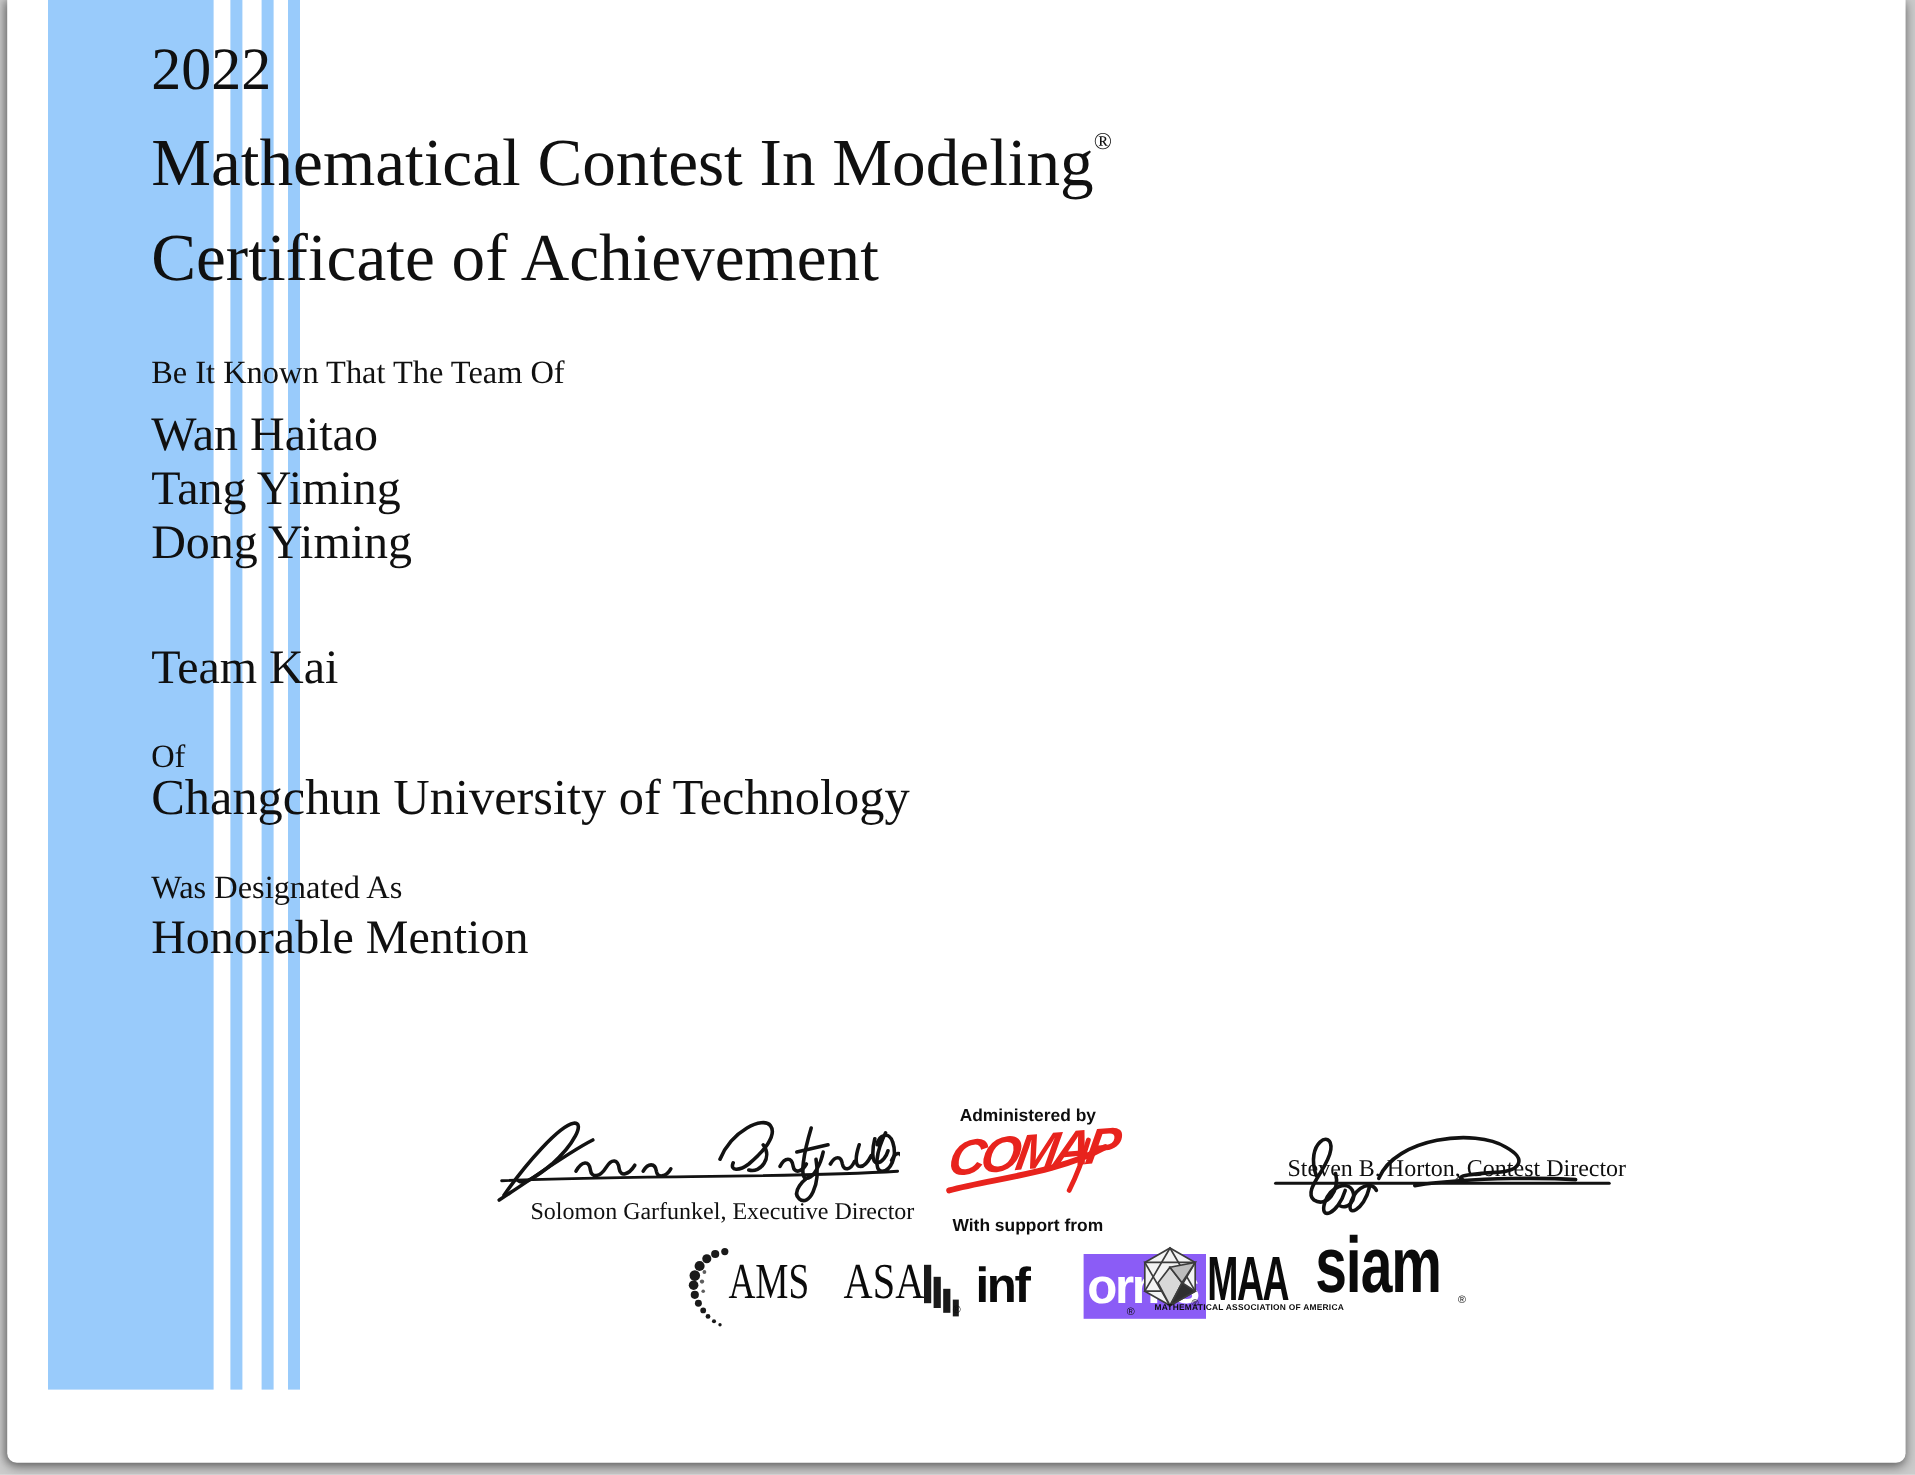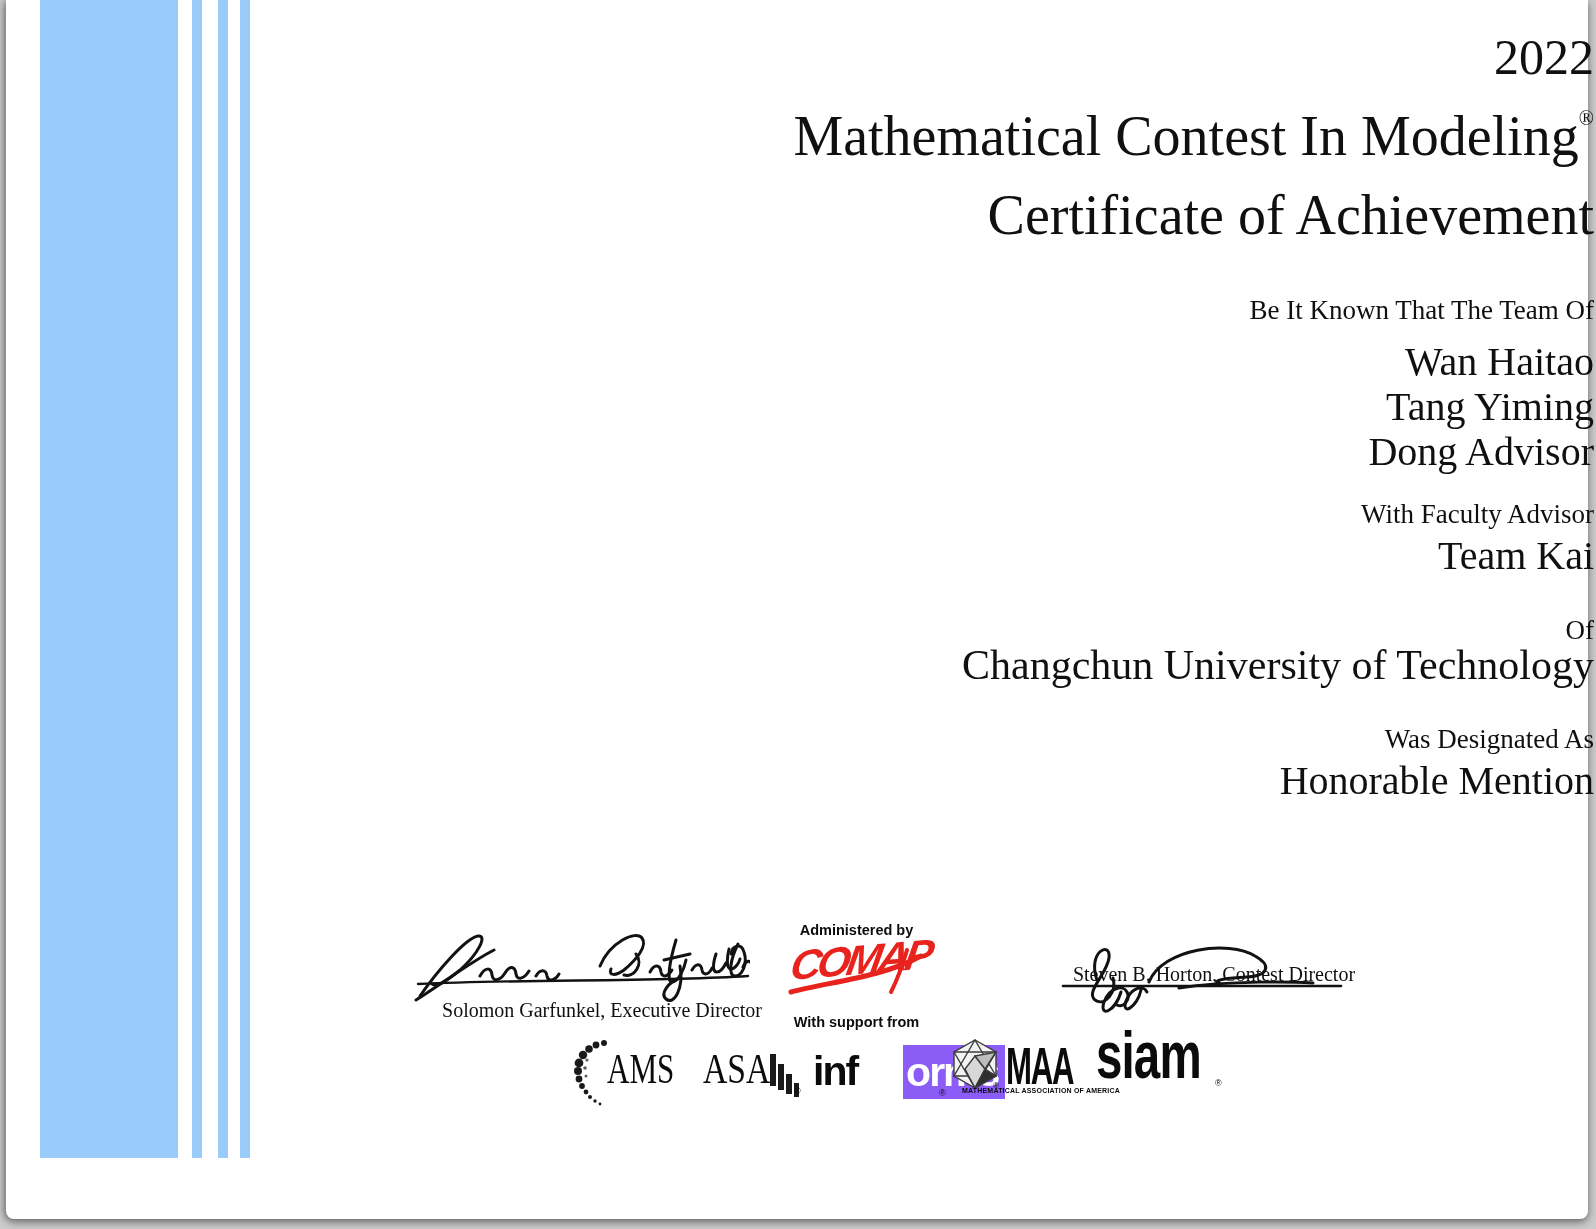--- a/index.html
+++ b/index.html
@@ -15,21 +15,21 @@
     box-shadow:0 3px 9px rgba(0,0,0,.45), -3px 0 6px rgba(0,0,0,.18);
   }
   
   .stripe{position:absolute;top:0;height:1158px;background:#99CBFB;}
   .stripe-wide{left:34px;width:138px;}
   .stripe-a{left:186px;width:10px;}
   .stripe-b{left:212px;width:10px;}
   .stripe-c{left:234px;width:10px;}
 
   
-  .cline{position:absolute;left:120px;width:1468px;text-align:right;color:#101010;white-space:nowrap;}
+  .cline{position:absolute;left:120px;width:1468px;text-align:left;color:#101010;white-space:nowrap;}
   .year{top:28px;font-size:50px;}
   .title1{top:104px;font-size:56px;}
   .title1 sup{font-size:20px;vertical-align:30px;letter-spacing:0;}
   .title2{top:183px;font-size:56px;}
   .intro-sm{font-size:27px;}
   .team-intro{top:295px;}
   .members{top:339px;font-size:40px;line-height:45px;}
   .advisor-intro{top:499px;}
   .advisor-name{top:532px;font-size:40px;}
   .of-label{top:615px;}
@@ -92,24 +92,23 @@
 
   <div class="cline year">2022</div>
   <div class="cline title1"><span>Mathematical Contest In Modeling</span><sup>®</sup></div>
   <div class="cline title2">Certificate of Achievement</div>
 
   <div class="cline intro-sm team-intro">Be It Known That The Team Of</div>
 
   <div class="cline members">
     <div>Wan Haitao</div>
     <div>Tang Yiming</div>
-    <div>Dong Advisor</div>
+    <div>Dong Yiming</div>
   </div>
 
-  <div class="cline intro-sm advisor-intro">With Faculty Advisor</div>
   <div class="cline advisor-name">Team Kai</div>
 
   <div class="cline intro-sm of-label">Of</div>
   <div class="cline institution">Changchun University of Technology</div>
 
   <div class="cline intro-sm designated">Was Designated As</div>
   <div class="cline designation">Honorable Mention</div>
 
   <svg class="sig-svg sig-left" width="336" height="84" viewBox="0 0 336 84">
     <g fill="none" stroke="#121212" stroke-width="3" stroke-linecap="round">

